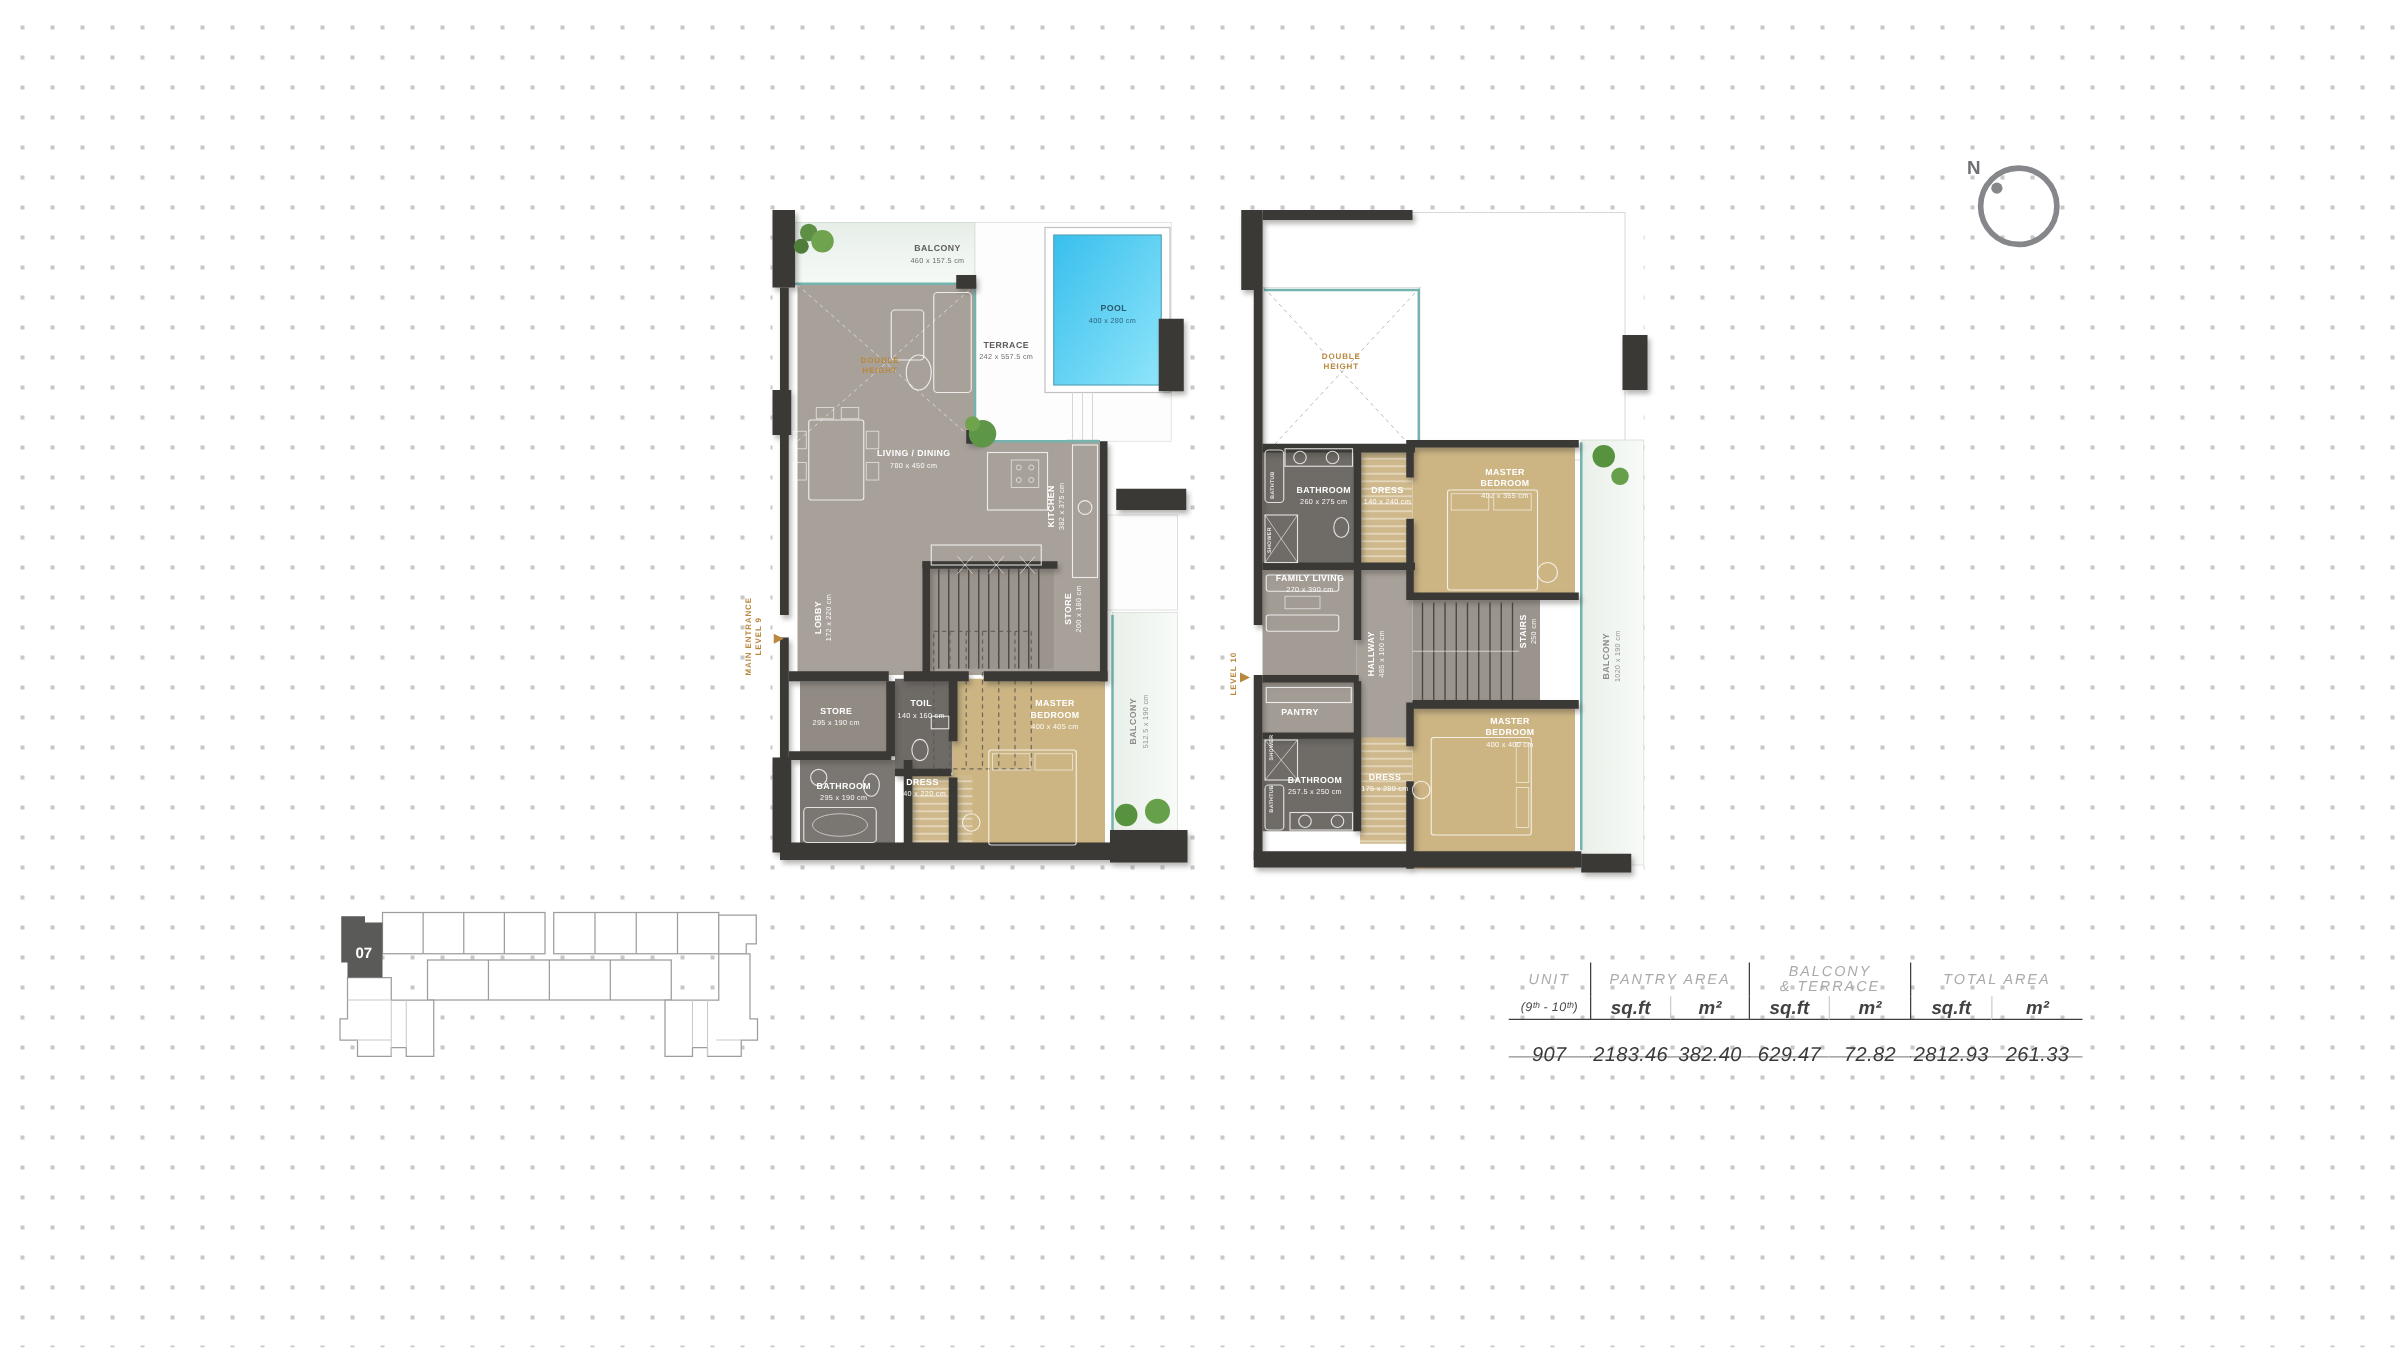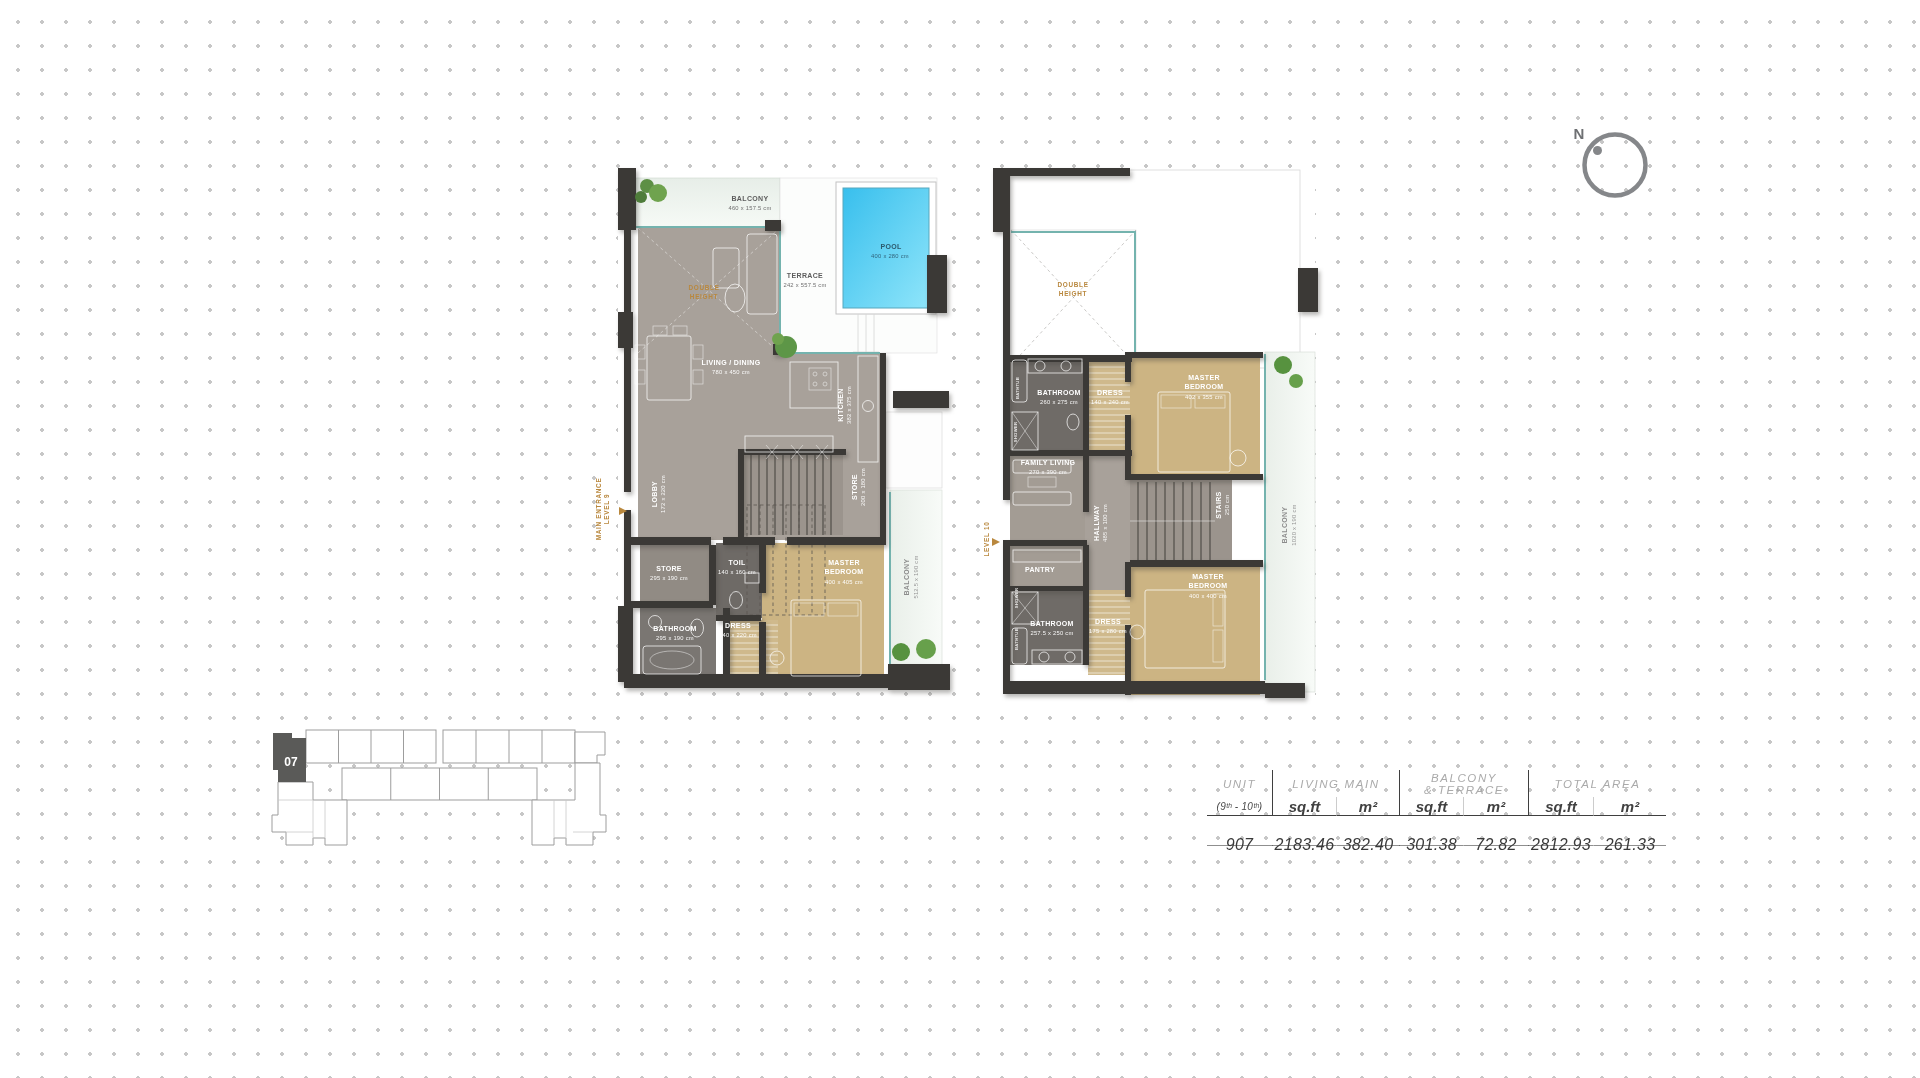--- a/index.html
+++ b/index.html
@@ -386,37 +386,37 @@
 
   <svg style="left:1565px;top:115px" width="100" height="100" viewBox="0 0 100 100">
     <circle cx="50" cy="50" r="30.5" fill="none" stroke="#85878a" stroke-width="4.5"></circle>
     <circle cx="32.5" cy="35.5" r="4.5" fill="#85878a"></circle>
     <text x="14" y="24" style="font:700 15px 'Liberation Sans',sans-serif;fill:#6e7073;">N</text>
   </svg>
 
   <div class="area-table">
 
     <div class="t-title">UNIT</div>
-    <div class="t-title span2 bdark">LIVING MAIN</div>
+    <div class="t-title span2 bdark">PANTRY AREA</div>
     <div class="t-title span2 bdark" style="flex-direction:column;">
       <span>BALCONY</span>
       <span>&amp; TERRACE</span>
     </div>
     <div class="t-title span2 bdark">TOTAL AREA</div>
 
     <div class="t-sub hsep">(9ᵗʰ - 10ᵗʰ)</div>
     <div class="t-unit hsep bdark">sq.ft</div>
     <div class="t-unit hsep blight">m²</div>
     <div class="t-unit hsep bdark">sq.ft</div>
     <div class="t-unit hsep blight">m²</div>
     <div class="t-unit hsep bdark">sq.ft</div>
     <div class="t-unit hsep blight">m²</div>
 
     <div class="t-val bsep">907</div>
     <div class="t-val bsep bdark">2183.46</div>
     <div class="t-val bsep blight">382.40</div>
-    <div class="t-val bsep bdark">301.38</div>
+    <div class="t-val bsep bdark">629.47</div>
     <div class="t-val bsep blight">72.82</div>
     <div class="t-val bsep bdark">2812.93</div>
     <div class="t-val bsep blight">261.33</div>
   </div>
 
 </div>
 
 </body></html>

